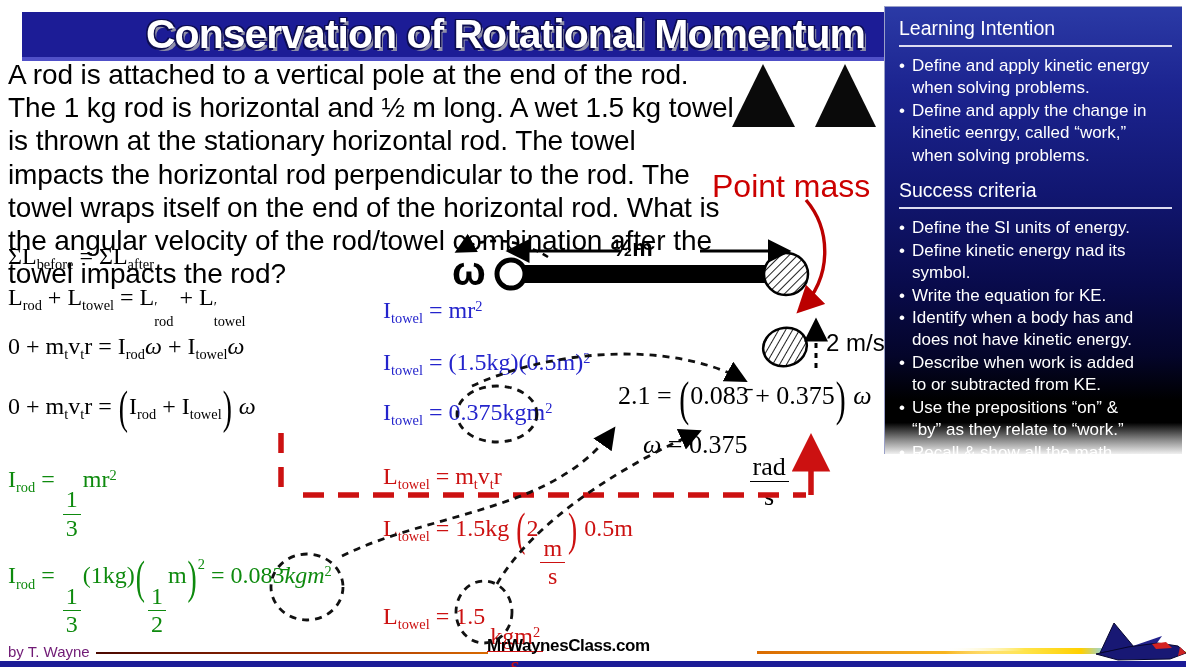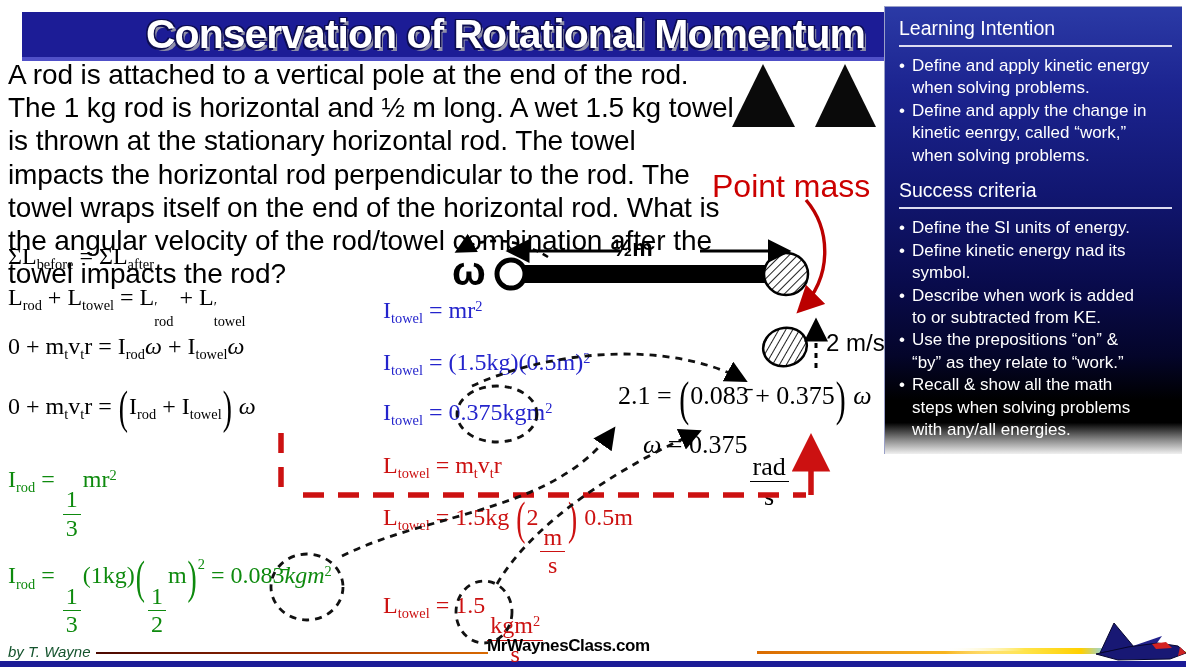--- a/index.html
+++ b/index.html
@@ -38,21 +38,21 @@
   .eq .frac{display:inline-flex;flex-direction:column;align-items:center;vertical-align:-0.85em;
             line-height:1.05;margin:0 2px;}
   .eq .frac .num{border-bottom:1.6px solid currentColor;padding:0 3px 1px;text-align:right;}
   .eq .frac .den{padding-top:1px;}
   .eq .bp{display:inline-block;transform:scaleY(1.65);font-size:115%;vertical-align:-0.12em;margin:0 1px;}
   .eq .ss{display:inline-flex;flex-direction:column;align-items:flex-start;line-height:0.95;
           vertical-align:-0.5em;font-size:60%;}
   .eq .ss sup,.eq .ss sub{font-size:100%;vertical-align:baseline;}
   .eq.blue{color:#2424cc;}
   .eq.green{color:#0e8a0e;}
-  .eq.red{color:#cc1111;}
+  .eq.red{color:#cc1111;margin-top:11px;}
 
   #eq-sigma{left:8px;top:243px;}
   #eq-lsum{left:8px;top:284px;}
   #eq-mom1{left:8px;top:333px;}
   #eq-mom2{left:8px;top:392px;}
   #eq-it1{left:383px;top:297px;}
   #eq-it2{left:383px;top:349px;}
   #eq-it3{left:383px;top:399px;}
   #eq-ir1{left:8px;top:466px;}
   #eq-ir2{left:8px;top:556px;}
@@ -63,21 +63,21 @@
   #eq-lt3{left:383px;top:592px;}
 
   
   .lbl{position:absolute;white-space:nowrap;color:#000;z-index:4;}
   .omega-lbl{left:452px;top:249px;font-size:40px;font-weight:700;}
   .len-lbl{left:613px;top:235px;font-size:23px;font-weight:700;}
   .speed-lbl{left:826px;top:329px;font-size:24px;}
   .pointmass-lbl{left:712px;top:168px;font-size:32px;color:#cc0000;}
 
   
-  .author{position:absolute;left:8px;top:643px;font-size:15px;font-style:italic;color:#14532d;}
+  .author{position:absolute;left:8px;top:643px;font-size:15px;color:#701a75;}
   .website{position:absolute;left:487px;top:636px;font-size:17px;font-weight:700;
            letter-spacing:-0.4px;color:#000;z-index:5;}
   .line-left{position:absolute;left:96px;top:652px;width:392px;height:2px;
              background:linear-gradient(90deg,#4a0800,#9c2a00 55%,#d96a00);}
   .line-right{position:absolute;left:757px;top:651px;width:429px;height:3px;
               background:linear-gradient(90deg,#d96a00,#ffc827 55%,#ffe877);}
   .bottom-bar{position:absolute;left:0;top:661px;width:1186px;height:6px;background:#1c1c96;}
 
   .overlay-svg{position:absolute;left:0;top:0;z-index:6;pointer-events:none;}
 </style>
@@ -93,20 +93,22 @@
   <div class="sidebar">
     <div class="sb-heading">Learning Intention</div>
     <ul class="sb-list">
       <li>Define and apply kinetic energy  when solving problems.</li>
       <li>Define and apply the change in kinetic eenrgy, called “work,” when solving problems.</li>
     </ul>
     <div class="sb-heading second">Success criteria</div>
     <ul class="sb-list">
       <li>Define the SI units of energy.</li>
       <li>Define kinetic energy nad its symbol.</li>
+      <li>Write the equation for KE.</li>
+      <li>Identify when a body has and does not have kinetic energy.</li>
       <li>Describe when work is added to or subtracted from KE.</li>
       <li>Use the prepositions “on” &amp; “by” as they relate to “work.”</li>
       <li>Recall &amp; show all the math steps when solving problems with any/all energies.</li>
     </ul>
   </div>
 
   <div class="problem">A rod is attached to a vertical pole at the end of the rod. The 1 kg rod is horizontal and ½ m long. A wet 1.5 kg towel is thrown at the stationary horizontal rod. The towel impacts the horizontal rod perpendicular to the rod. The towel wraps itself on the end of the horizontal rod. What is the angular velocity of the rod/towel combination after the towel impacts the rod?</div>
 
   <div class="lbl pointmass-lbl">Point mass</div>
   <div class="lbl omega-lbl">ω</div>

